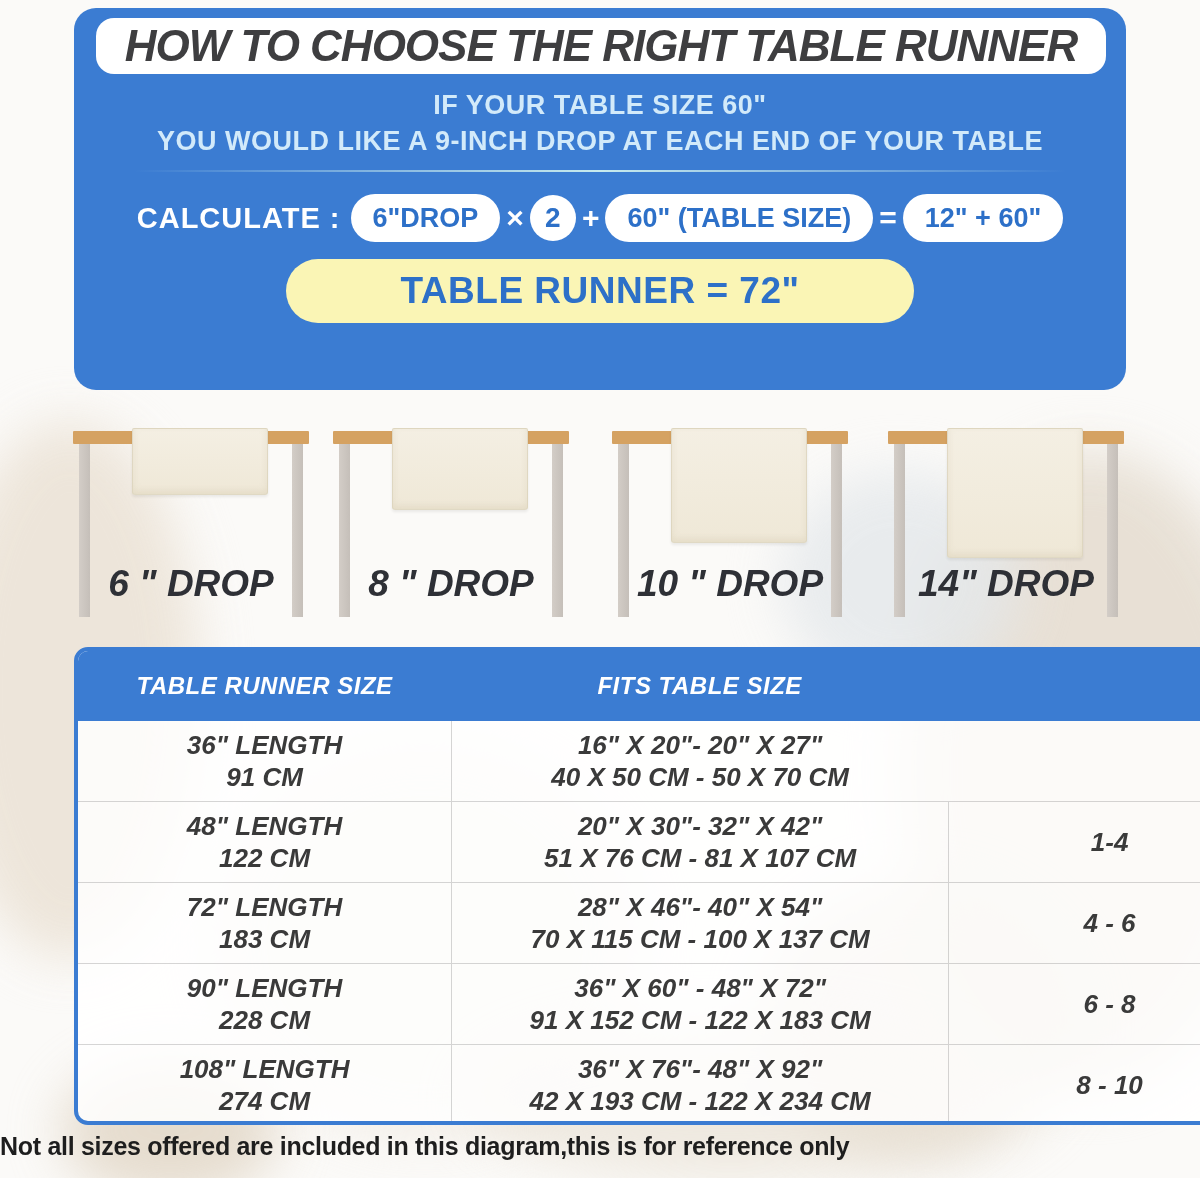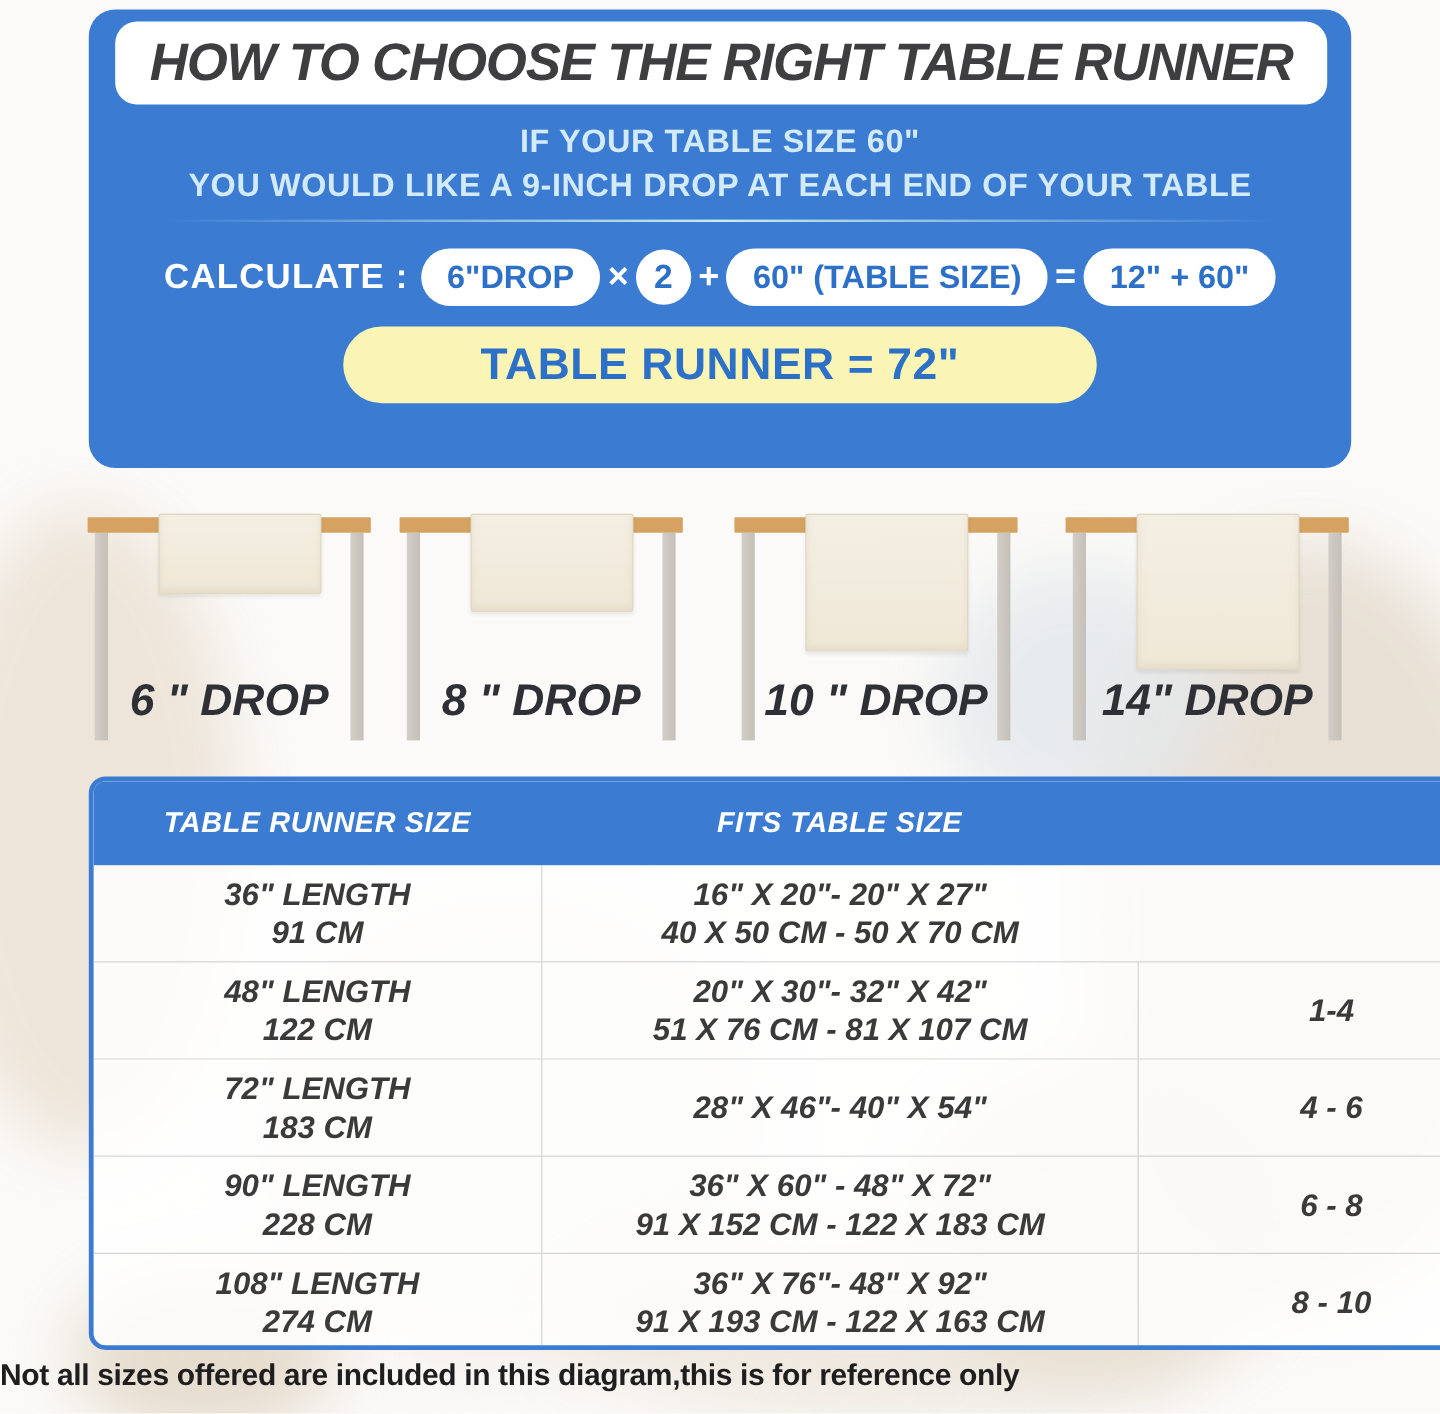--- a/index.html
+++ b/index.html
@@ -13,21 +13,21 @@
   .b2{left:210px;top:740px;width:430px;height:400px;background:#f0eae2;opacity:.75;}
   .b3{right:-80px;top:450px;width:380px;height:640px;background:#e6ded2;opacity:.9;}
   .b4{right:120px;top:880px;width:320px;height:280px;background:#e1d7c8;opacity:.7;}
   .b5{left:470px;top:1020px;width:520px;height:160px;background:#e8e0d3;opacity:.65;}
   .b6{right:180px;top:470px;width:240px;height:220px;background:#e4e8eb;opacity:.8;}
   .b7{left:60px;top:1060px;width:220px;height:140px;background:#ddd0bd;opacity:.7;}
 
   
   .panel{position:absolute;z-index:2;left:74px;top:8px;width:1052px;height:382px;
          background:var(--c-accent,#3b7cd2);border-radius:22px;}
-  .title-box{margin:10px 20px 0 22px;height:69px;background:#fff;border-radius:18px;
+  .title-box{margin:10px 20px 0 22px;height:56px;background:#fff;border-radius:18px;
              display:flex;align-items:center;justify-content:center;}
   .title-box .t{font-size:44px;font-weight:800;font-style:italic;color:#3e3e40;
                 letter-spacing:-1px;white-space:nowrap;}
   .sub{margin-top:13px;text-align:center;color:#d2eafa;font-size:27px;font-weight:700;
        letter-spacing:.5px;line-height:36px;}
   .sub2{margin-top:0;}
   .divider{height:2px;margin:11px 60px 0 60px;
            background:linear-gradient(90deg,rgba(255,255,255,0),rgba(225,255,242,.85),rgba(255,255,255,0));}
   .calc-row{margin-top:22px;display:flex;align-items:center;justify-content:center;gap:6px;height:48px;}
   .calc-label{color:#fff;font-size:29px;font-weight:800;letter-spacing:1px;white-space:nowrap;margin-right:4px;}
@@ -175,20 +175,21 @@
         </div>
       </div>
 
       <div class="trow">
         <div class="td">
           <span>72" LENGTH</span>
           <span>183 CM</span>
         </div>
         <div class="td">
           <span>28" X 46"- 40" X 54"</span>
+          <span>70 X 115 CM - 100 X 137 CM</span>
         </div>
         <div class="td">
           <span>4 - 6</span>
         </div>
       </div>
 
       <div class="trow">
         <div class="td">
           <span>90" LENGTH</span>
           <span>228 CM</span>
@@ -202,21 +203,21 @@
         </div>
       </div>
 
       <div class="trow">
         <div class="td">
           <span>108" LENGTH</span>
           <span>274 CM</span>
         </div>
         <div class="td">
           <span>36" X 76"- 48" X 92"</span>
-          <span>91 X 193 CM - 122 X 163 CM</span>
+          <span>42 X 193 CM - 122 X 234 CM</span>
         </div>
         <div class="td">
           <span>8 - 10</span>
         </div>
       </div>
 
     </div>
   </div>
 
   <div class="footnote">Not all sizes offered are included in this diagram,this is for reference only</div>

